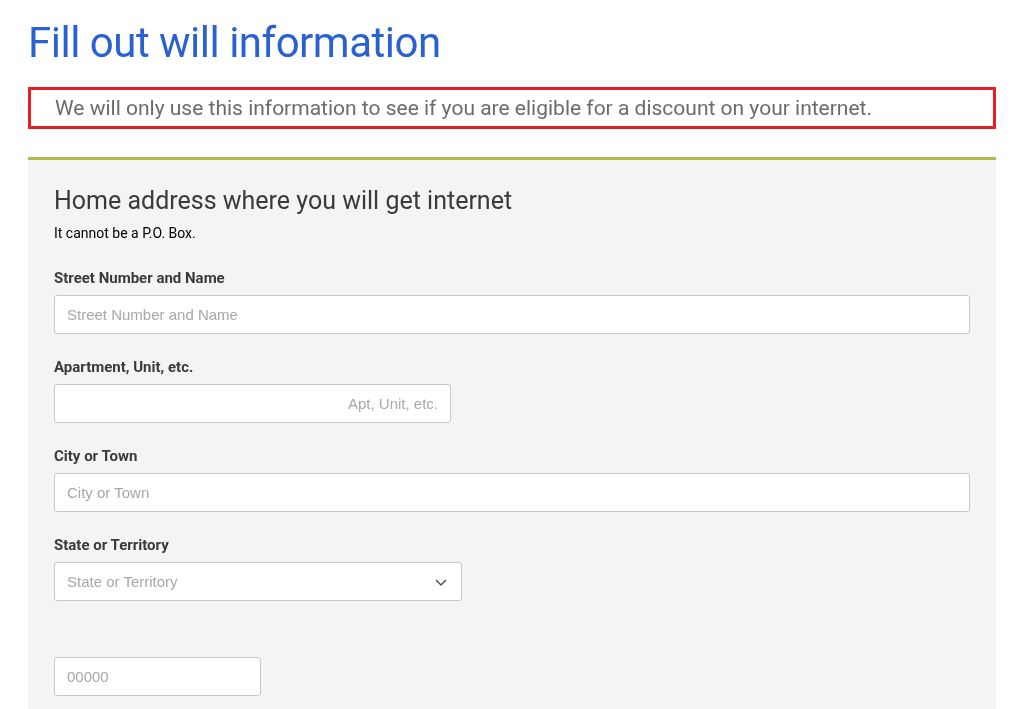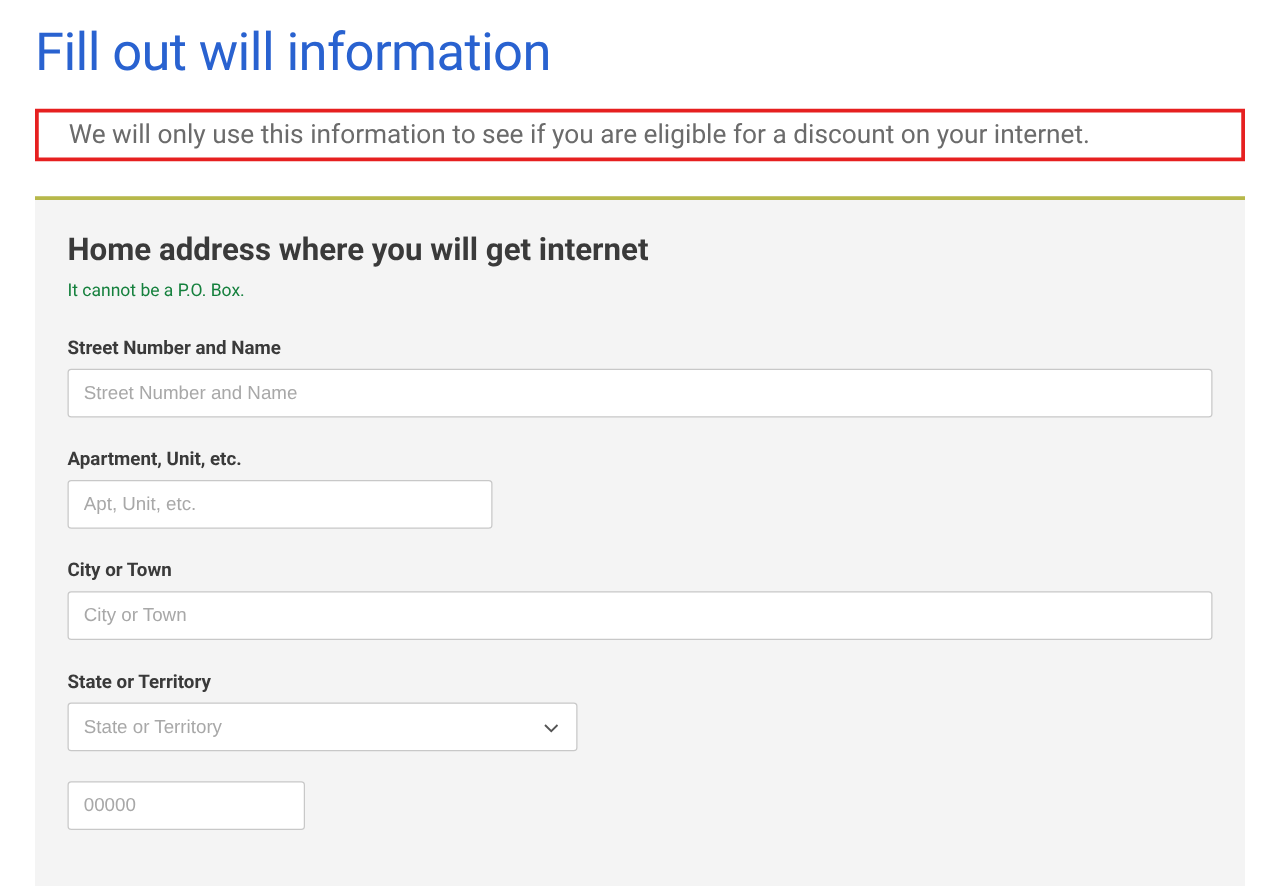--- a/index.html
+++ b/index.html
@@ -30,27 +30,27 @@
       color: #6b6b6b;
       font-weight: 400;
     }
     .form-container {
       border-top: 3px solid #b7b84a;
       background: #f4f4f4;
       padding: 26px 26px 26px 26px;
     }
     .section-title {
       font-size: 25px;
-      font-weight: 700;
+      font-weight: 400;
       color: #3a3a3a;
       margin-bottom: 10px;
     }
     .section-subtitle {
       font-size: 14px;
-      color: #15803d;
+      color: #000000;
       margin-bottom: 28px;
     }
     .form-group {
       margin-bottom: 24px;
     }
     .field-label {
       display: block;
       font-size: 15px;
       font-weight: 700;
       color: #3a3a3a;
@@ -63,24 +63,26 @@
       border: 1px solid #c8c8c8;
       border-radius: 3px;
       background: #ffffff;
       color: #333;
       outline: none;
     }
     .text-input::placeholder {
       color: #a8a8a8;
     }
     .input-narrow {
-      width: 340px;
+      width: 397px;
+      text-align: right;
     }
     .input-zip {
-      width: 190px;
+      width: 207px;
+      margin-top: 32px;
     }
     .select-wrapper {
       position: relative;
       width: 408px;
     }
     .select-input {
       width: 100%;
       padding: 10px 40px 10px 12px;
       font-size: 15px;
       border: 1px solid #c8c8c8;

